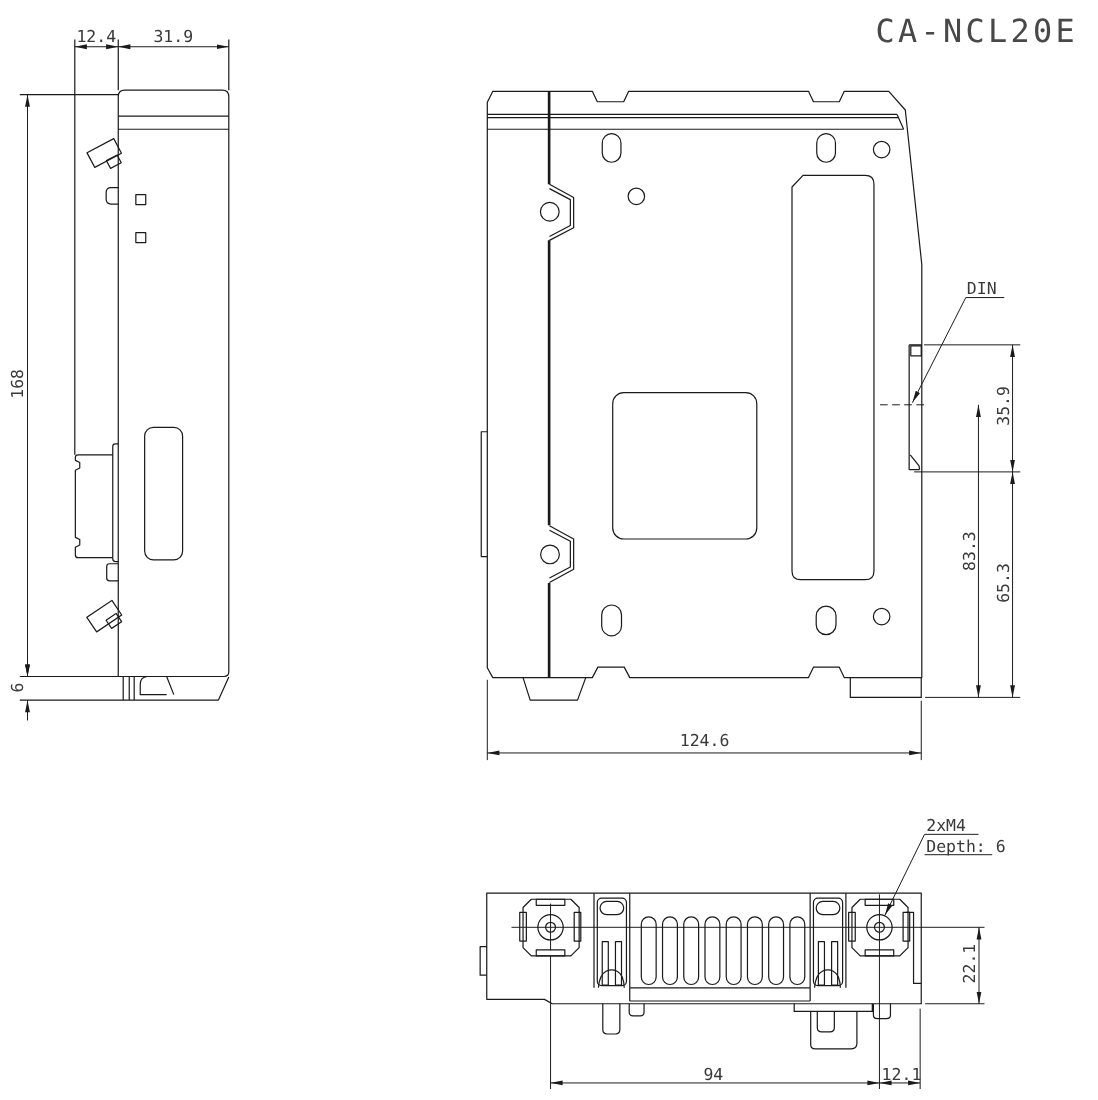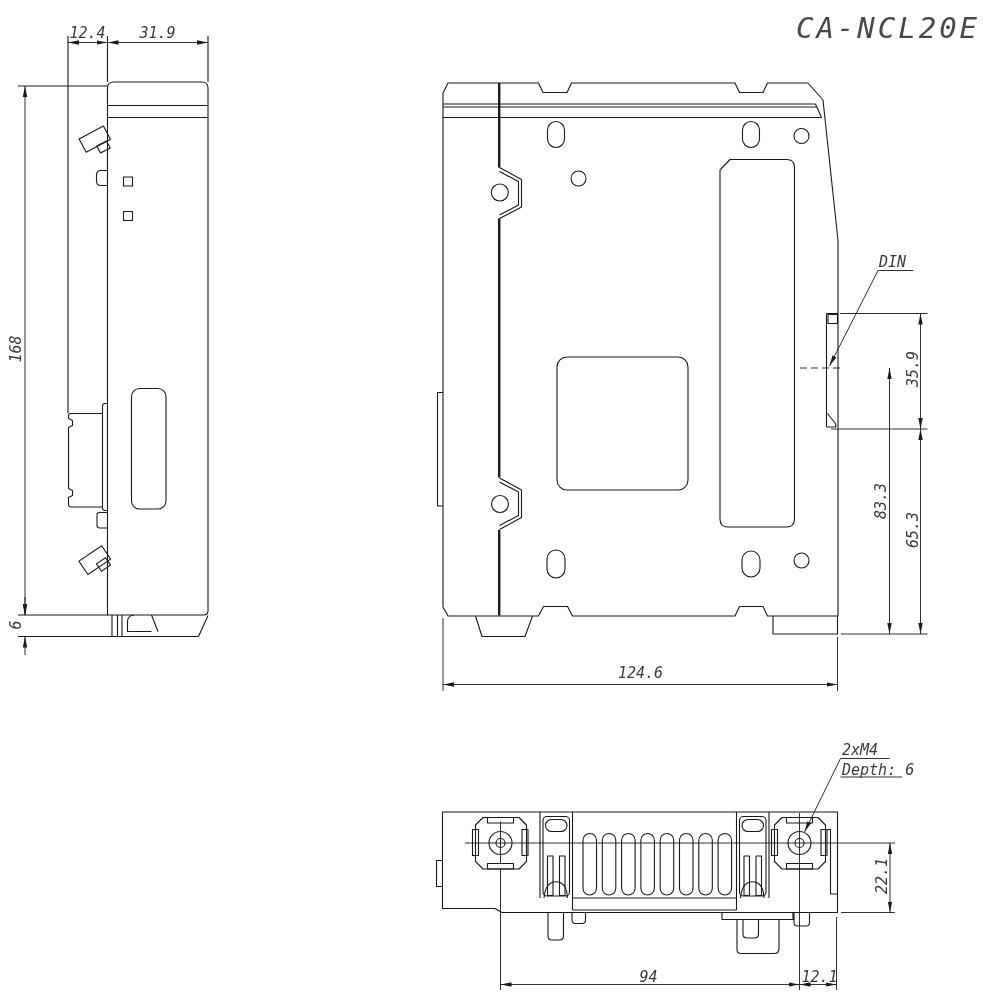--- a/index.html
+++ b/index.html
@@ -1,16 +1,16 @@
 <!DOCTYPE html>
 <html><head>
 <meta charset="utf-8">
 <style>
   html,body { margin:0; padding:0; background:#ffffff; }
-  .stage { position:relative; width:998px; height:1000px; background:#ffffff; overflow:hidden;font-style:italic; }
+  .stage { position:relative; width:998px; height:1000px; background:#ffffff; overflow:hidden; }
   svg { display:block; }
   .ln path, .ln rect, .ln circle, .ln line {
     fill:none; stroke:#1a1a1a; stroke-width:1.1;
     stroke-linecap:butt; stroke-linejoin:round;
   }
   .ln .thick { stroke-width:2.4; }
   .ln .thin  { stroke-width:0.9; }
   .ln .dash  { stroke-dasharray:7 4; stroke-width:0.9; }
   .dimln { fill:none; stroke:#1a1a1a; stroke-width:0.9; }
   text {

